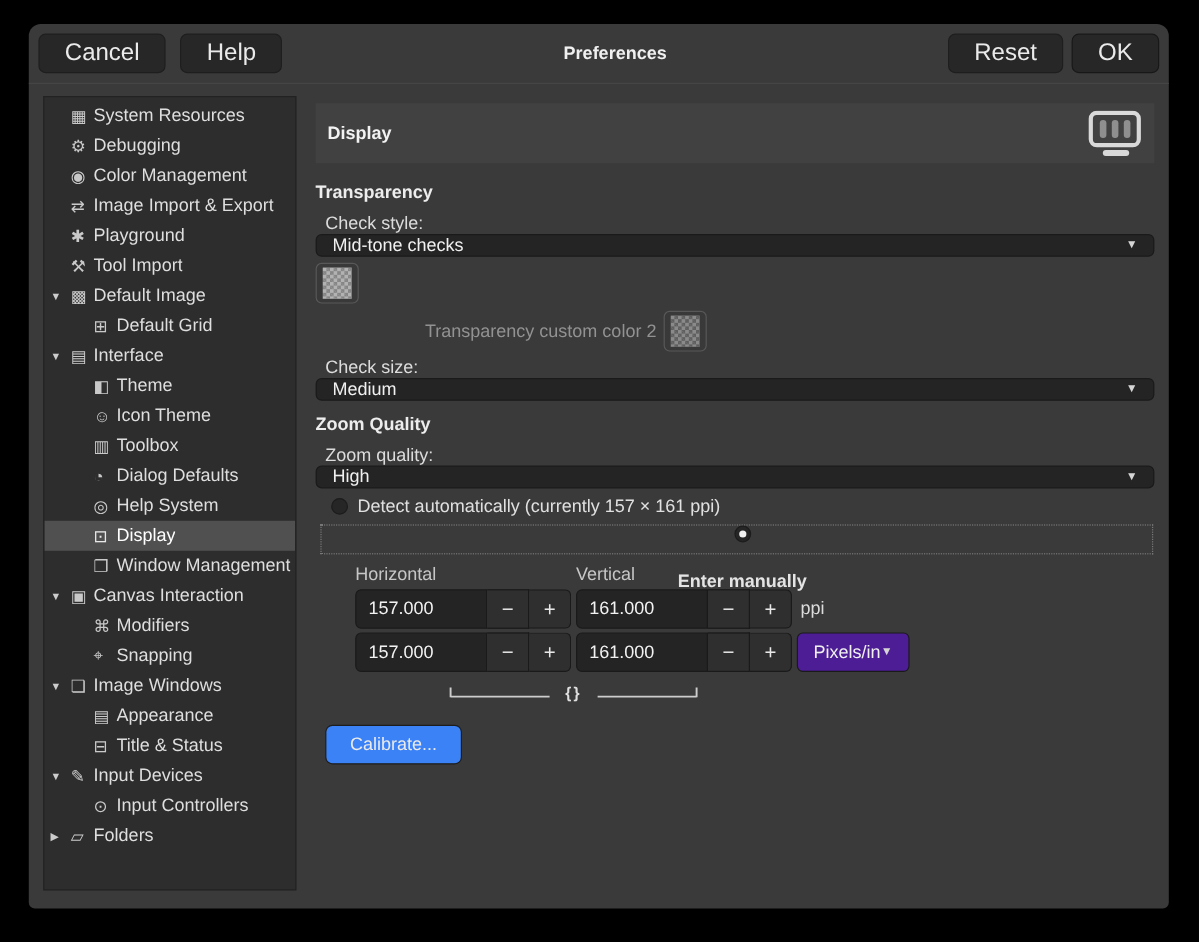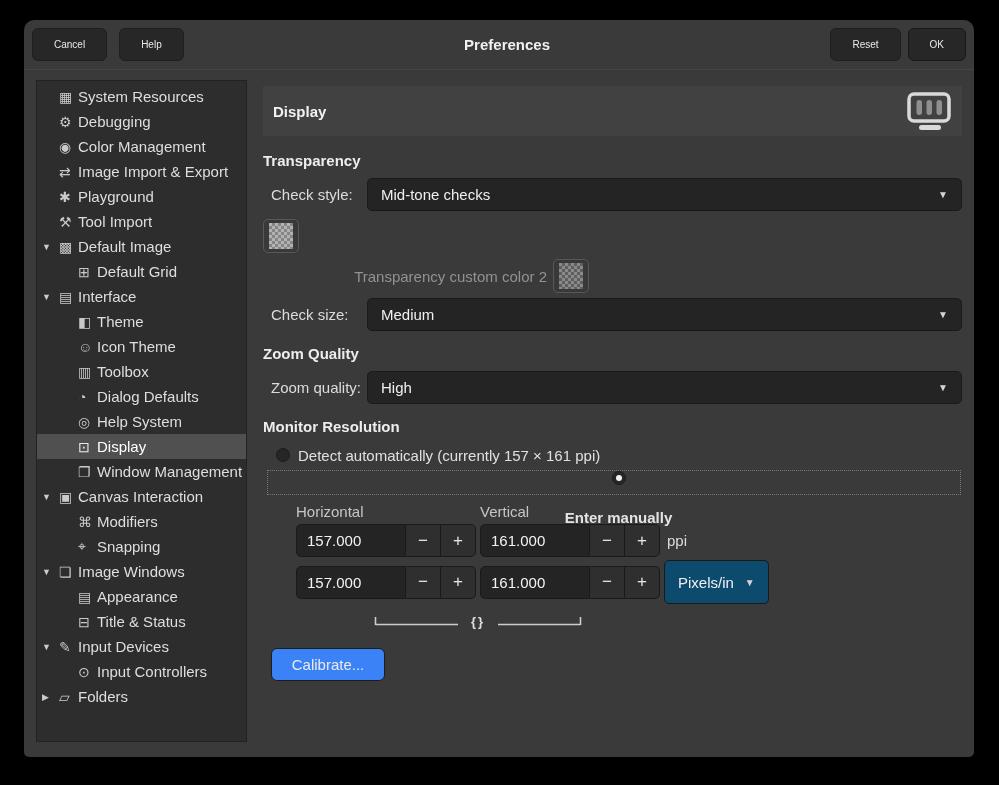--- a/index.html
+++ b/index.html
@@ -9,21 +9,21 @@
   .window { position:absolute; left:24px; top:20px; width:950px; height:737px;
             background:#3a3a3a; border-radius:10px 10px 5px 5px; }
 
   
   .titlebar { height:50px; display:flex; align-items:center; padding:0 8px;
               border-bottom:1px solid #454545; }
   .tb-left  { display:flex; gap:12px; }
   .tb-right { display:flex; gap:7px; }
   .tb-title { flex:1; text-align:center; font-weight:bold; font-size:15px; color:#f0f0f0; }
   .btn { height:33px; padding:0 21px; background:#272727; border:1px solid #1e1e1e;
-         border-radius:6px; color:#eaeaea; font-size:10px;
+         border-radius:6px; color:#eaeaea; font-size:20px;
          display:flex; align-items:center; justify-content:center; white-space:nowrap; }
   .btn.ok { border-color:#181818; }
 
   
   .content { position:absolute; left:12px; top:60px; right:12px; bottom:15px;
              display:flex; gap:16px; }
 
   
   .sidebar { width:211px; background:#2d2d2d; border:1px solid #222; overflow:hidden;
              padding-top:3px; font-size:15px; color:#dedede; }
@@ -38,21 +38,21 @@
   
   .main { flex:1; padding-top:6px; font-size:15px; color:#e4e4e4; min-width:0; }
   .header-strip { height:50px; background:#414141; display:flex; align-items:center;
                   padding:0 10px; margin-bottom:16px; }
   .header-title { flex:1; font-weight:bold; color:#f2f2f2; }
 
   .section-heading { font-weight:bold; color:#ededed; height:18px; line-height:18px;
                      margin-bottom:8px; }
   .mt { margin-top:14px; }
 
-  .field-row { display:flex; align-items:center; height:33px; margin-bottom:7px; }
+  .field-row { display:flex; height:33px; margin-bottom:7px;flex-direction:column; }
   .field-label { width:104px; padding-left:8px; color:#dcdcdc; flex:none; }
   .dropdown { flex:1; height:33px; background:#242424; border:1px solid #1a1a1a;
               border-radius:5px; display:flex; align-items:center; padding:0 13px;
               color:#f0f0f0; }
   .dd-arrow { margin-left:auto; font-size:10px; color:#d5d5d5; }
 
   .custom-color-row { display:flex; align-items:center; height:36px; margin-bottom:4px; }
   .custom-color-label { width:290px; text-align:right; padding-right:6px; color:#929292; flex:none; }
   .swatch-btn { width:36px; height:34px; background:#393939; border:1px solid #585858;
                 border-radius:5px; display:flex; align-items:center; justify-content:center; }
@@ -80,22 +80,22 @@
   .spin-row { display:flex; align-items:center; margin-left:33px; margin-bottom:3px;text-align:center; }
   .spin-group { display:flex; height:33px; margin-right:4px; }
   .spin-input { width:110px; background:#242424; border:1px solid #1a1a1a;
                 border-radius:5px 0 0 5px; display:flex; align-items:center;
                 padding-left:10px; color:#f2f2f2; }
   .spin-btn { width:35px; background:#2f2f2f; border:1px solid #1a1a1a; border-left:none;
               display:flex; align-items:center; justify-content:center; color:#e8e8e8;
               font-size:17px; }
   .spin-btn.plus { border-radius:0 5px 5px 0; }
   .ppi-label { margin-left:3px; color:#dcdcdc; }
-  .unit-btn { height:44px; background:#0c4a6e; border:1px solid #1a1a1a; border-radius:5px;
-              display:flex; align-items:center; gap:11px; padding:0 13px; color:#f0f0f0; }
+  .unit-btn { height:33px; background:#4c1d95; border:1px solid #1a1a1a; border-radius:5px;
+              display:flex; align-items:center; padding:0 13px; color:#f0f0f0; }
   .unit-btn .dd-arrow { margin-left:0; }
 
   .chain-row { margin:9px 0 0 33px; width:364px; height:18px; position:relative; }
   .chain-row svg { display:block; }
   .chain-glyph { position:absolute; left:0; right:0; top:1px; text-align:center;
                  font-size:13px; font-weight:bold; color:#e0e0e0; letter-spacing:2px; }
 
   .calibrate-btn { margin:17px 0 0 8px; width:114px; height:33px; background:#3b82f6;
                    border:1px solid #1d1d1d; border-radius:6px; display:flex;
                    align-items:center; justify-content:center; color:#eaeaea; }
@@ -294,21 +294,20 @@
       <div class="section-heading mt">Zoom Quality</div>
 
       <div class="field-row">
         <div class="field-label">Zoom quality:</div>
         <div class="dropdown">
           <span>High</span>
           <span class="dd-arrow">▼</span>
         </div>
       </div>
 
-      <div class="section-heading mt">Monitor Resolution</div>
 
       <div class="radio-row">
         <span class="radio"></span>
         <span>Detect automatically (currently 157 × 161 ppi)</span>
       </div>
 
       <div class="manual-row">
         <span class="radio checked"></span>
         <span>Enter manually</span>
       </div>

